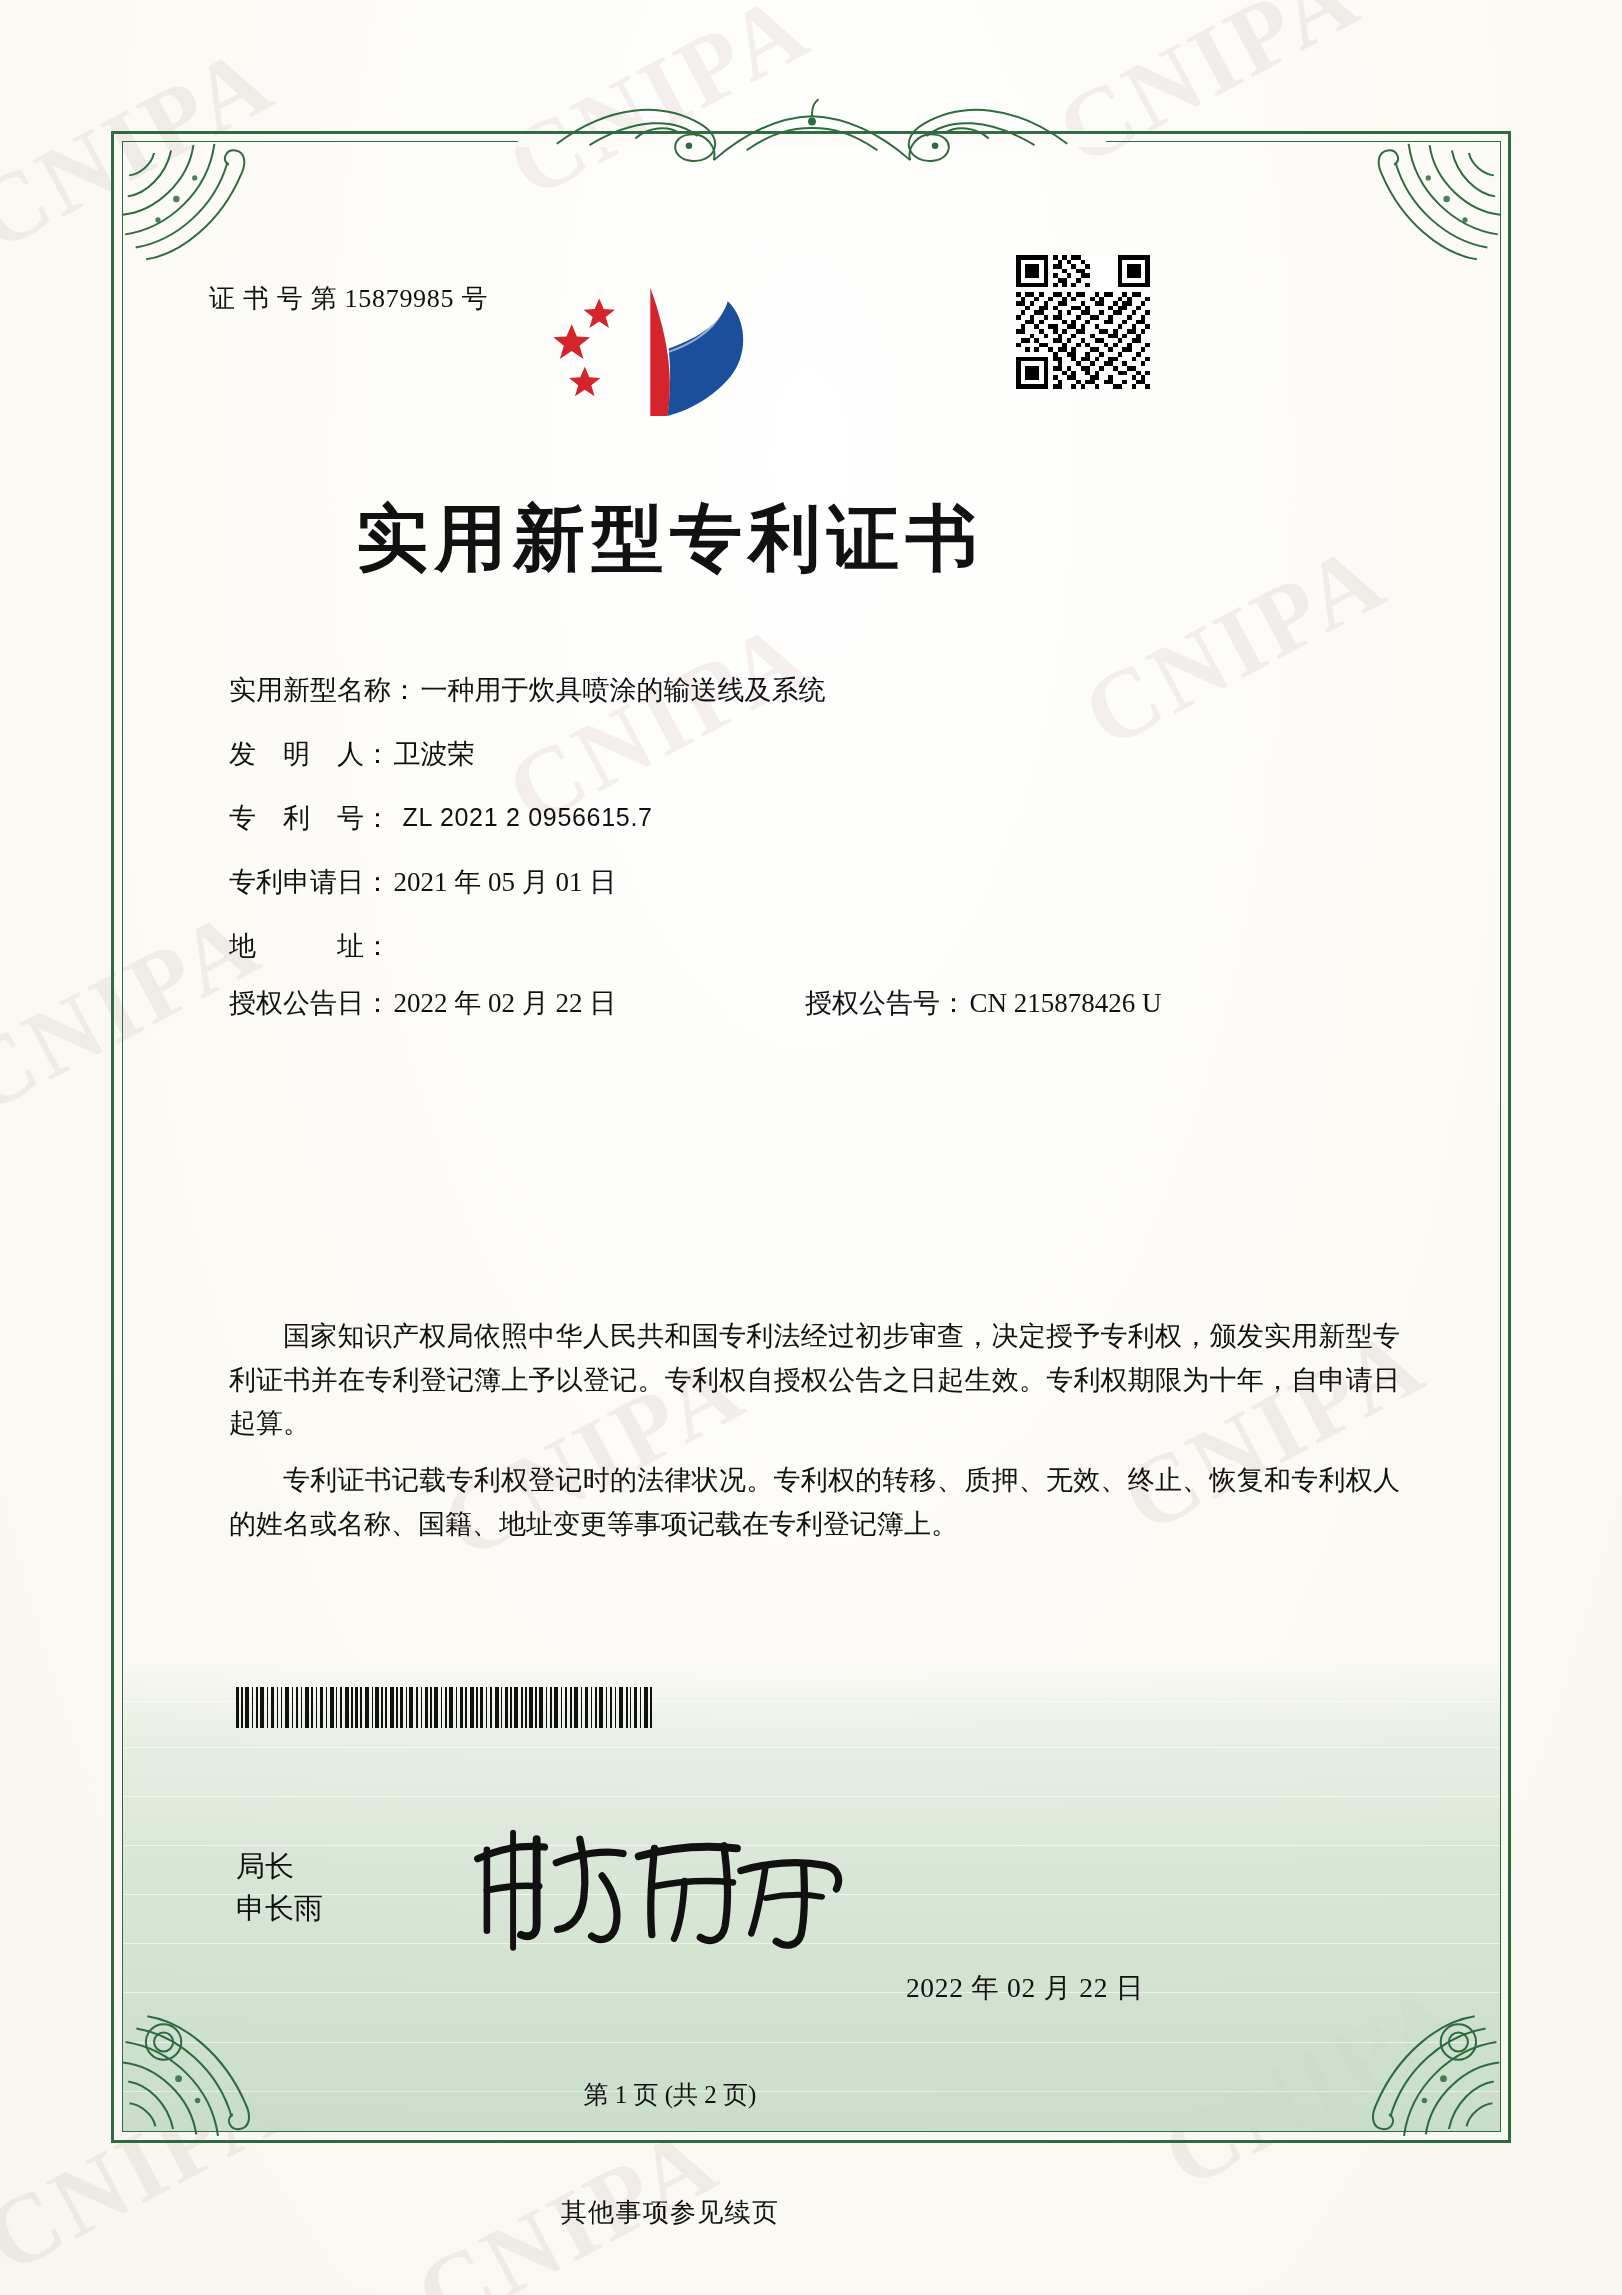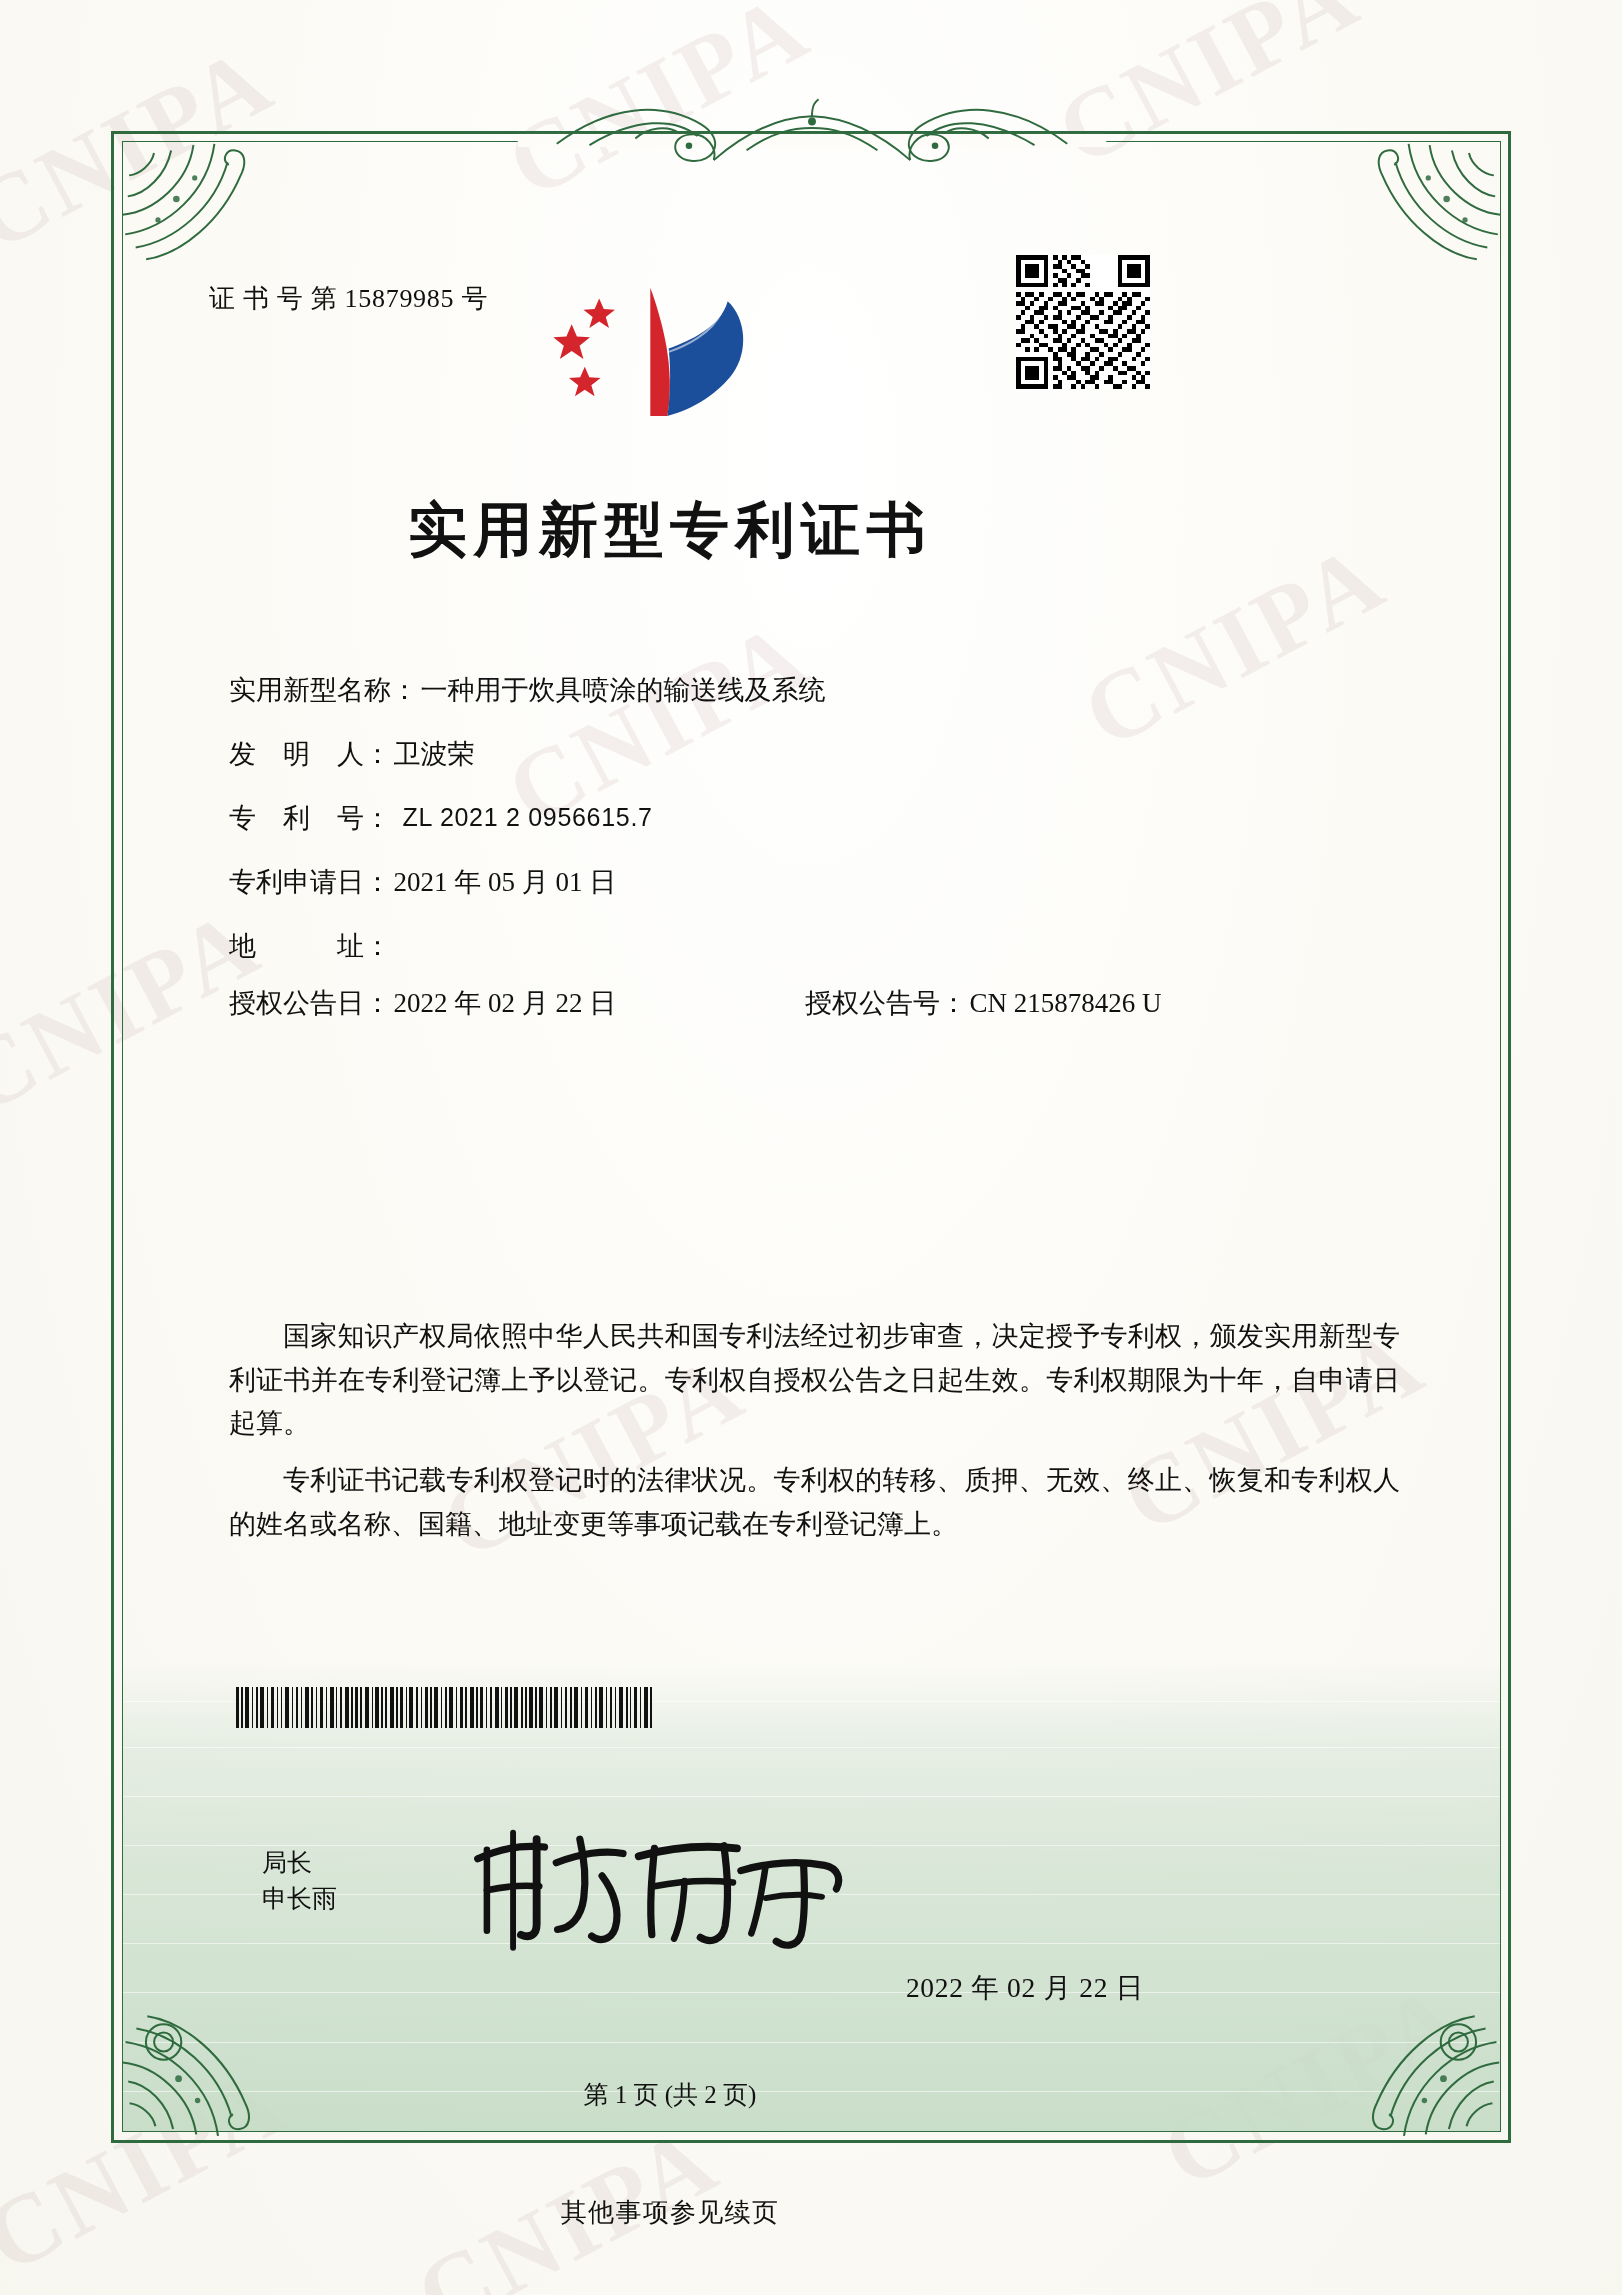--- a/index.html
+++ b/index.html
@@ -128,21 +128,21 @@
     width: 236px;
     height: 177px;
   }
 
   .title {
     position: absolute;
     left: 0;
     right: 0;
     top: 491px;
     text-align: center;
-    font-size: 59px;
+    font-size: 72px;
     font-weight: bold;
     letter-spacing: 6.5px;
     color: #111;
     font-family: "Liberation Serif", "DejaVu Serif", serif;
   }
 
   .fields {
     position: absolute;
     left: 229px;
     top: 677px;
@@ -203,24 +203,23 @@
     left: 236px;
     top: 1687px;
     height: 41px;
     width: 419px;
   }
 
   .signature-block {
     position: absolute;
     left: 236px;
     top: 1845px;
-    font-size: 25px;
+    font-size: 29px;
     line-height: 1.45;
     color: #111;
-    margin-left: 26px;
   }
   .signature-img {
     position: absolute;
     left: 458px;
     top: 1813px;
     width: 406px;
     height: 144px;
   }
   .sign-date {
     position: absolute;

